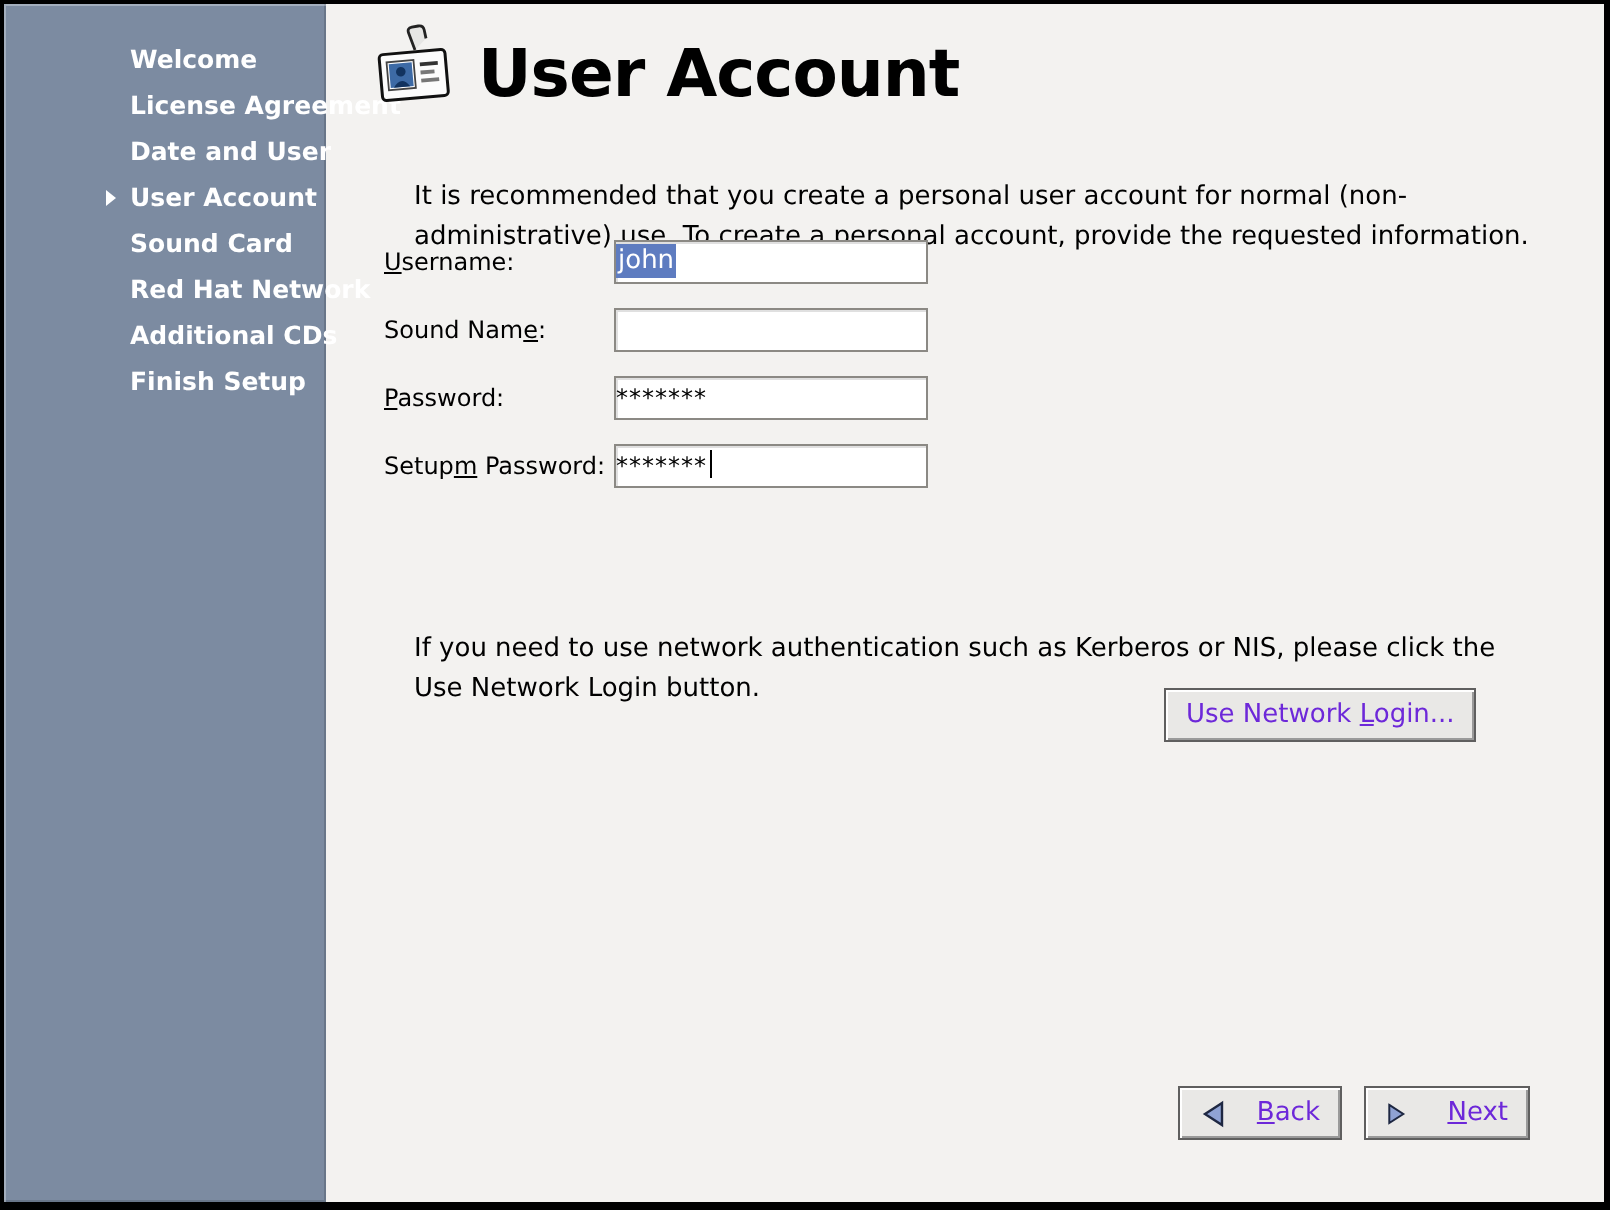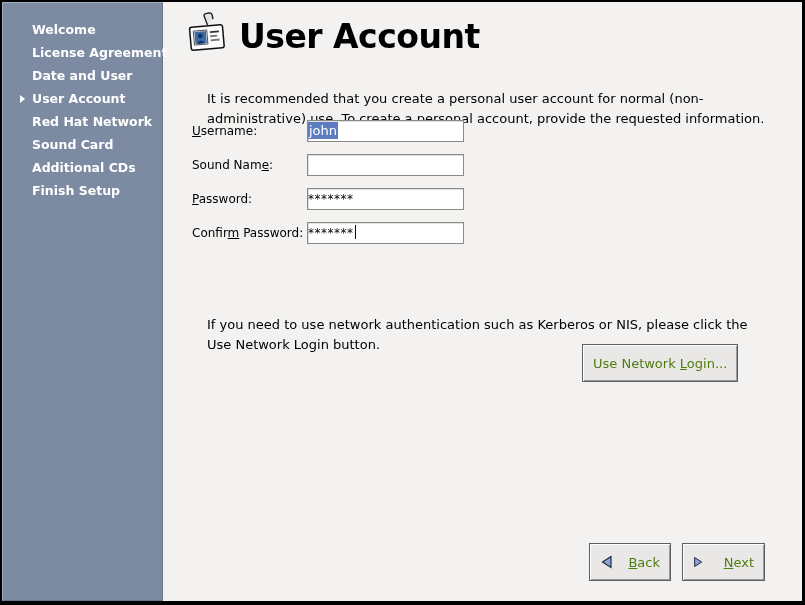--- a/index.html
+++ b/index.html
@@ -16,20 +16,21 @@
     color: #000;
     position: relative;
   }
 
   
   .sidebar {
     width: 161px; flex: 0 0 161px;
     background: #7c8ba1;
     box-shadow: inset 1px 1px 0 rgba(255,255,255,.30), inset -1px -1px 0 rgba(0,0,0,.15);
     padding-top: 16px;
+    padding-left: 33px;
   }
   .side-item {
     position: relative;
     height: 23px; line-height: 23px;
     padding-left: 30px;
     font-size: 12.5px; font-weight: bold;
     color: #fff; white-space: nowrap;
     cursor: default;
   }
   .side-arrow {
@@ -88,22 +89,22 @@
   }
 
   
   .gtk-btn {
     position: absolute;
     display: flex; align-items: center; justify-content: center; gap: 7px;
     background: #e9e8e6;
     border: 1px solid #5f5f5f;
     box-shadow: inset 1px 1px 0 #ffffff, inset -1px -1px 0 #9a9a9a;
     font-family: "DejaVu Sans", "Liberation Sans", sans-serif;
-    font-size: 13px; color: #4d7c0f;
-    height: 38px;
+    font-size: 13px; color: #6d28d9;
+    height: 27px;
     cursor: default;
     padding: 0 10px;
   }
   .net-btn  { left: 419px; top: 342px; }
   .back-btn { left: 426px; top: 541px; width: 82px; justify-content: space-between; }
   .next-btn { left: 519px; top: 541px; width: 83px; gap: 20px; }
   .btn-arrow { display: block; }
 </style>
 </head>
 <body>
@@ -118,24 +119,24 @@
       <span>License Agreement</span>
     </div>
     <div class="side-item">
       <span>Date and User</span>
     </div>
     <div class="side-item">
       <span class="side-arrow"></span>
       <span>User Account</span>
     </div>
     <div class="side-item">
+      <span>Sound Card</span>
+    </div>
+    <div class="side-item">
       <span>Red Hat Network</span>
-    </div>
-    <div class="side-item">
-      <span>Sound Card</span>
     </div>
     <div class="side-item">
       <span>Additional CDs</span>
     </div>
     <div class="side-item">
       <span>Finish Setup</span>
     </div>
   </nav>
 
   <main class="content">
@@ -173,21 +174,21 @@
         <span class="field-label"><span>Sound Nam</span><span class="mnemonic">e</span><span>:</span></span>
         <div class="entry"><span></span></div>
       </div>
 
       <div class="form-row">
         <span class="field-label"><span></span><span class="mnemonic">P</span><span>assword:</span></span>
         <div class="entry"><span class="stars">*******</span></div>
       </div>
 
       <div class="form-row">
-        <span class="field-label"><span>Confir</span><span class="mnemonic">m</span><span> Password:</span></span>
+        <span class="field-label"><span>Setup</span><span class="mnemonic">m</span><span> Password:</span></span>
         <div class="entry"><span class="stars">*******</span><span class="caret"></span></div>
       </div>
 
     </div>
 
     <p class="net-note">If you need to use network authentication such as Kerberos or NIS, please click the
 Use Network Login button.</p>
 
     <button class="gtk-btn net-btn">
       <span><span>Use Network </span><span class="mnemonic">L</span><span>ogin...</span></span>

